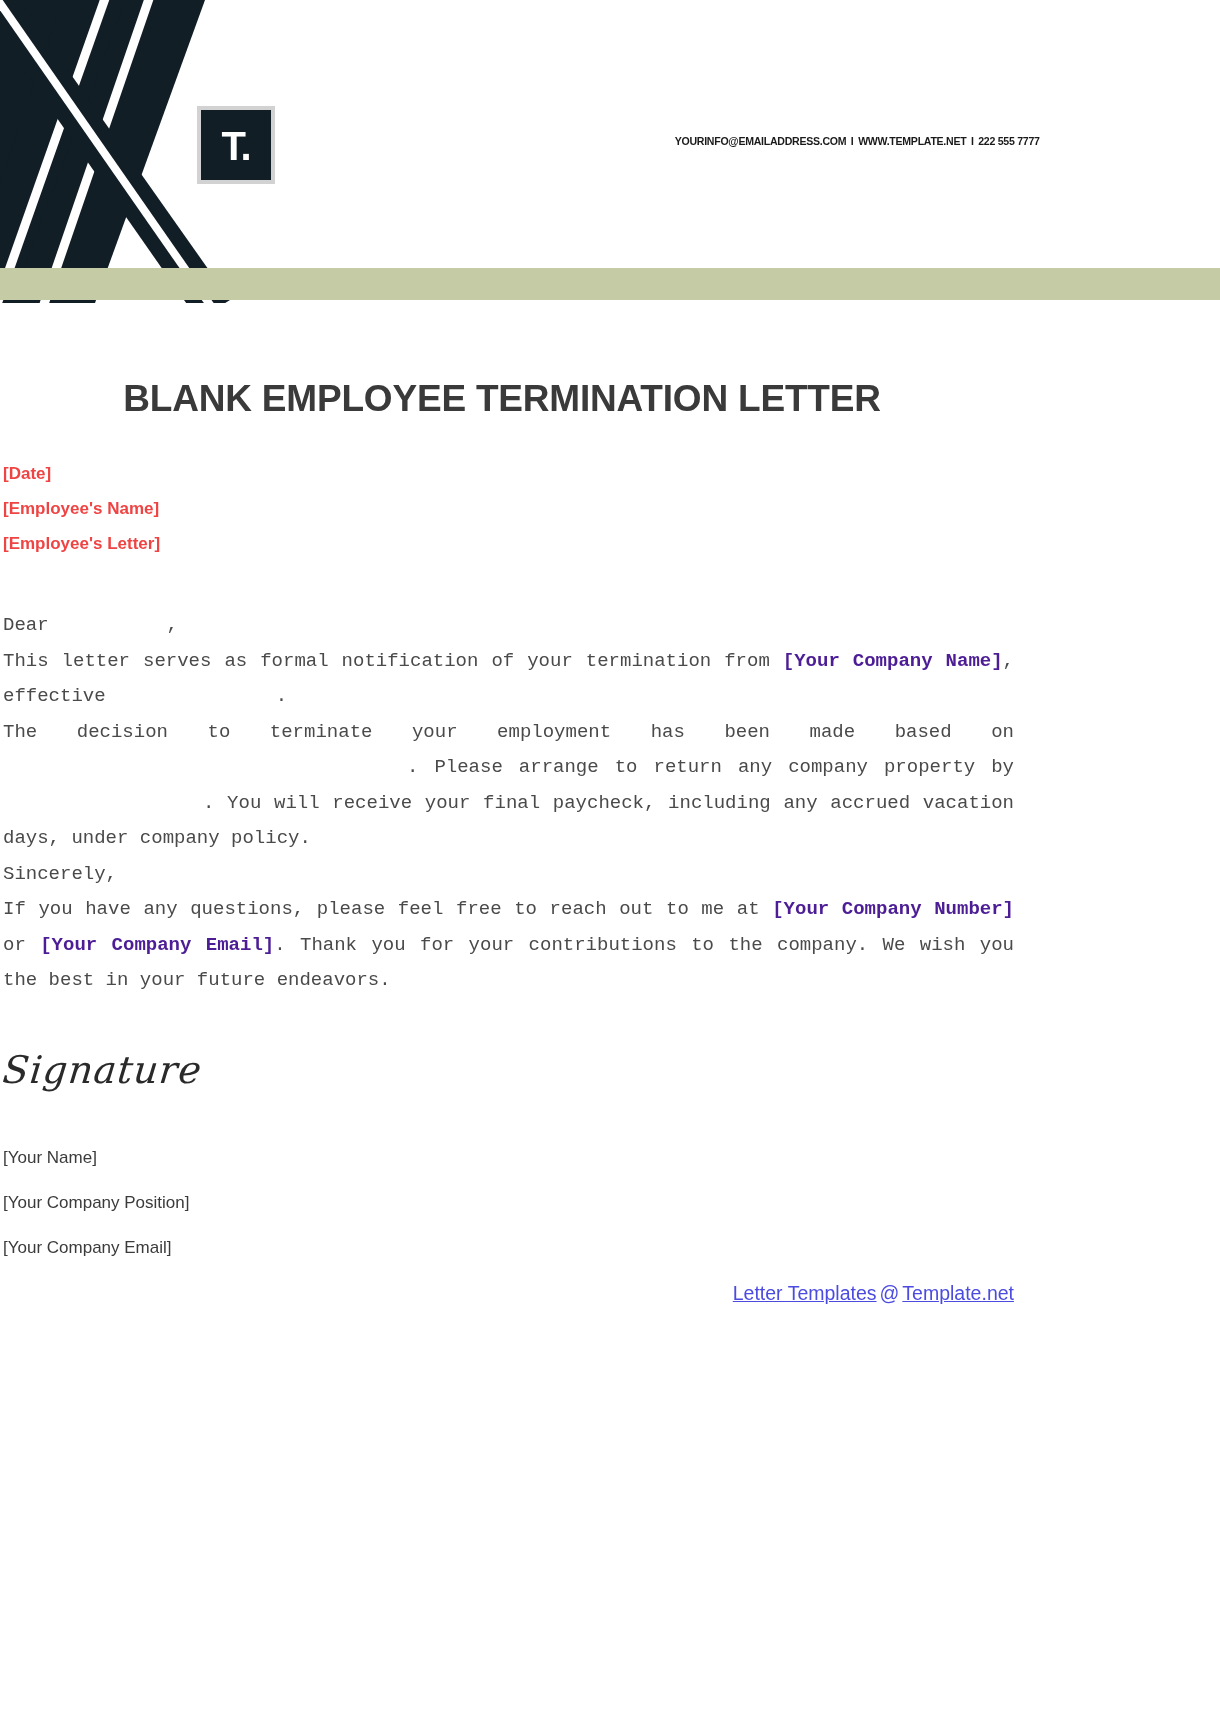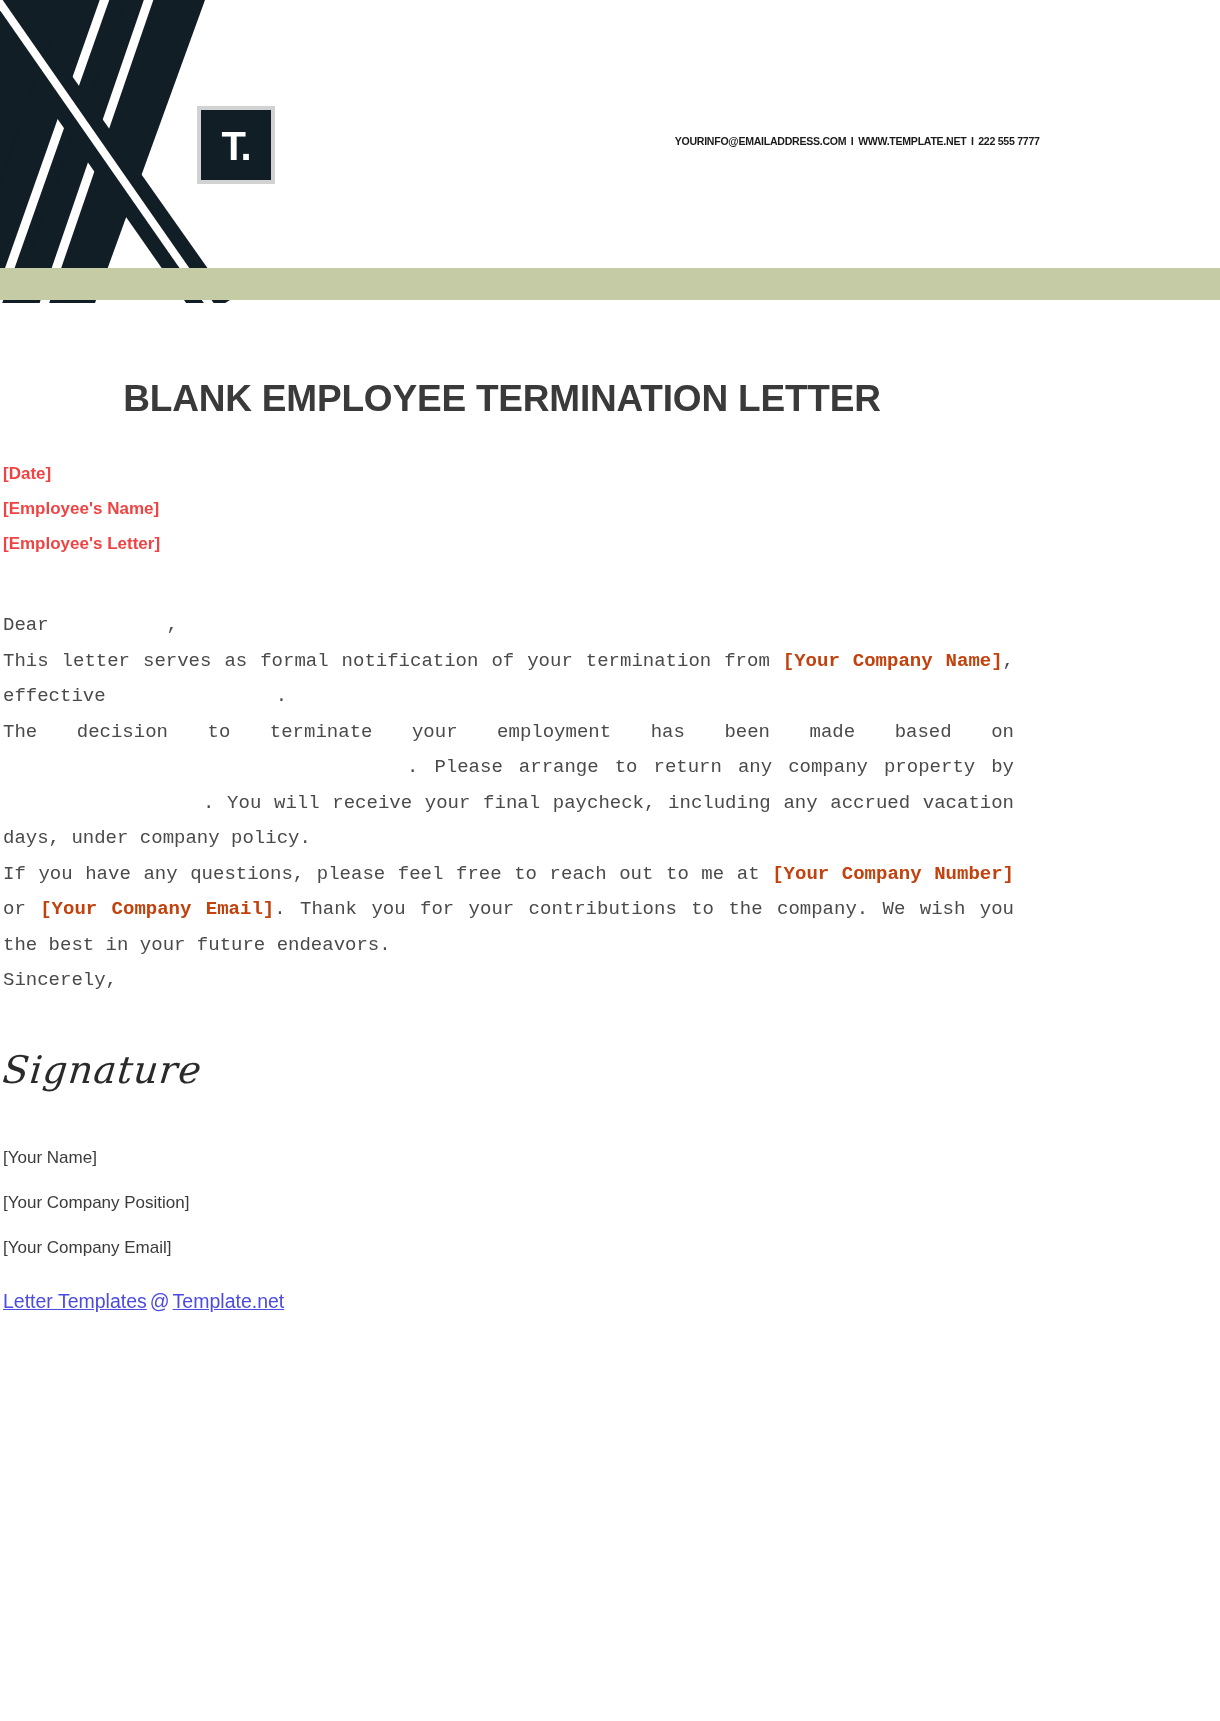--- a/index.html
+++ b/index.html
@@ -138,21 +138,21 @@
   .para {
     font-family: Liberation Mono, monospace;
     font-size: 19px;
     color: #4a4a4a;
     line-height: 35.5px;
     text-align: justify;
     text-justify: inter-word;
     margin: 0;
   }
   .para b {
-    color: #c2410c;
+    color: #4c1d95;
     font-weight: bold;
   }
   .fill-blank {
     display: inline-block;
   }
   .blank-sm { width: 118px; }
   .blank-md { width: 170px; }
   .blank-lg { width: 404px; }
   .blank-xl { width: 200px; }
 
@@ -181,22 +181,22 @@
   .closing-line {
     font-family: "Liberation Sans", sans-serif;
     font-size: 17px;
     font-weight: normal;
     color: #3b3b3b;
     line-height: 45px;
   }
 
   
   .footer-link {
-    text-align: left;
-    margin-top: 20px;
+    text-align: right;
+    margin-top: 12px;
     font-family: "Liberation Sans", sans-serif;
     font-size: 19.5px;
     color: #4b4be0;
   }
   .footer-link a {
     color: #4b4be0;
     text-decoration: underline;
   }
   .footer-link .at {
     color: #4b4be0;
@@ -258,23 +258,23 @@
       </div>
 
       <div class="letter-body">
 
         <p class="para para-dear"><span>Dear</span><span class="fill-blank blank-sm"></span><span>,</span></p>
 
         <p class="para"><span>This letter serves as formal notification of your termination from </span><b>[Your Company Name]</b><span>, effective</span><span class="fill-blank blank-md"></span><span>.</span></p>
 
         <p class="para"><span>The decision to terminate your employment has been made based on</span><span class="fill-blank blank-lg"></span><span>. Please arrange to return any company property by</span><span class="fill-blank blank-xl"></span><span>. You will receive your final paycheck, including any accrued vacation days, under company policy.</span></p>
 
+        <p class="para">Sincerely,</p>
+
         <p class="para"><span>If you have any questions, please feel free to reach out to me at </span><b>[Your Company Number]</b><span> or </span><b>[Your Company Email]</b><span>. Thank you for your contributions to the company. We wish you the best in your future endeavors.</span></p>
-
-        <p class="para">Sincerely,</p>
       </div>
 
       <div class="signature">Signature</div>
 
       <div class="closing-block">
         <div class="closing-line">[Your Name]</div>
         <div class="closing-line">[Your Company Position]</div>
         <div class="closing-line">[Your Company Email]</div>
       </div>
 

